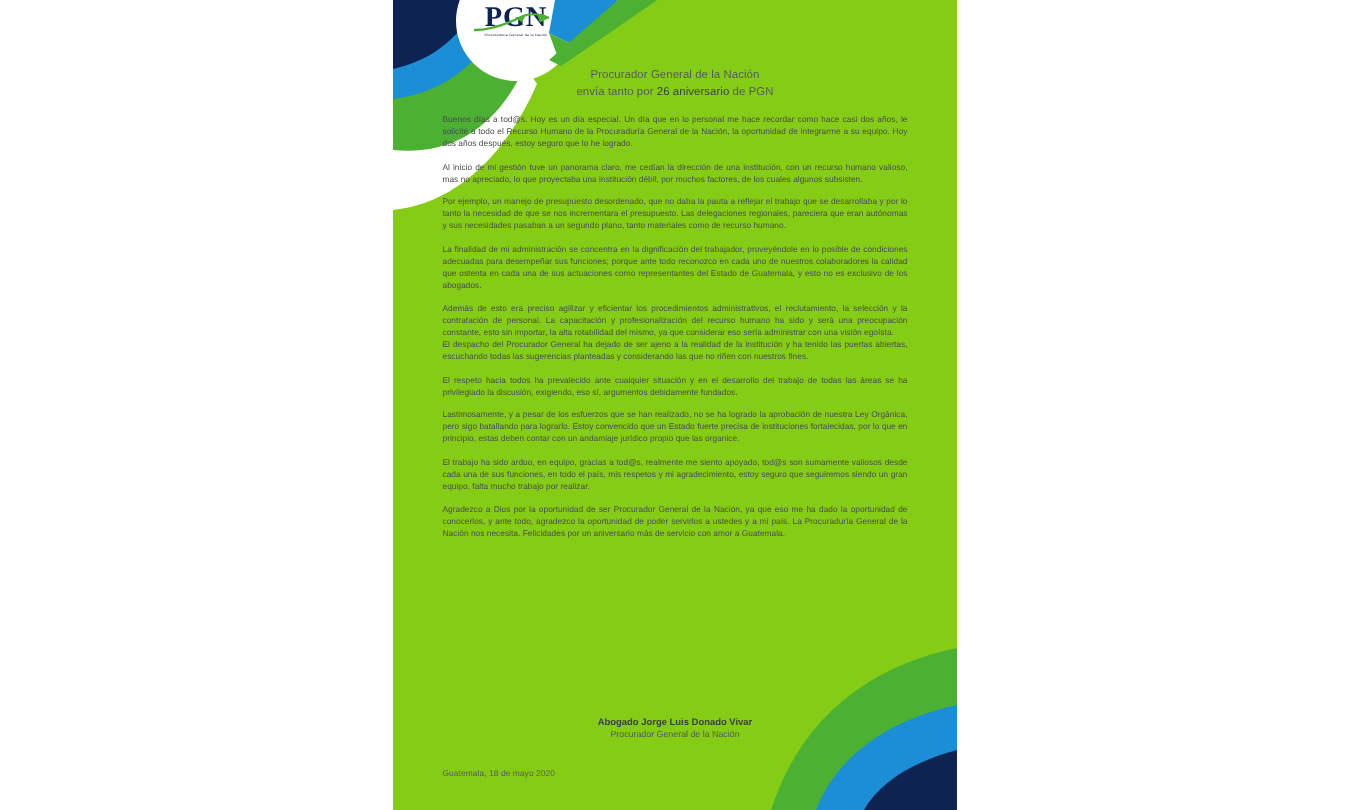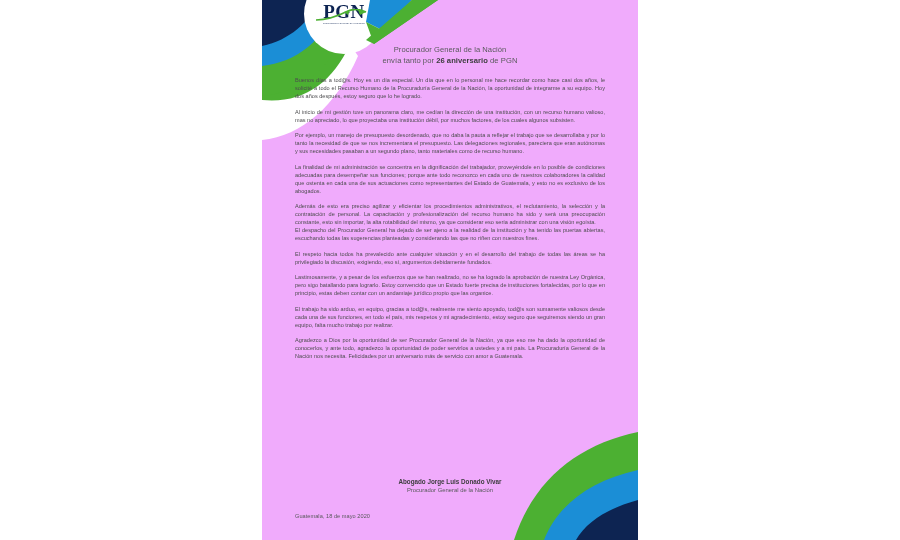--- a/index.html
+++ b/index.html
@@ -22,21 +22,21 @@
     background: #ffffff;
   }
 
   
   .sheet {
     position: absolute;
     left: 262px;
     top: 0;
     width: 376px;
     height: 540px;
-    background: #f0abfc;
+    background: #84cc16;
     overflow: hidden;
   }
 
   
   .ribbon-svg {
     position: absolute;
     left: 0;
     top: 0;
     width: 376px;
     height: 540px;
@@ -91,21 +91,21 @@
     z-index: 4;
   }
   .headline div {
     font-size: 7.6px;
     color: #58595b;
     line-height: 11px;
     letter-spacing: 0.05px;
   }
   .headline b {
     color: #3d3d3f;
-    font-weight: bold;
+    font-weight: normal;
     margin-top: 16px;
   }
 
   
   .body-copy {
     position: absolute;
     left: 33px;
     top: 76px;
     width: 310px;
     z-index: 4;

